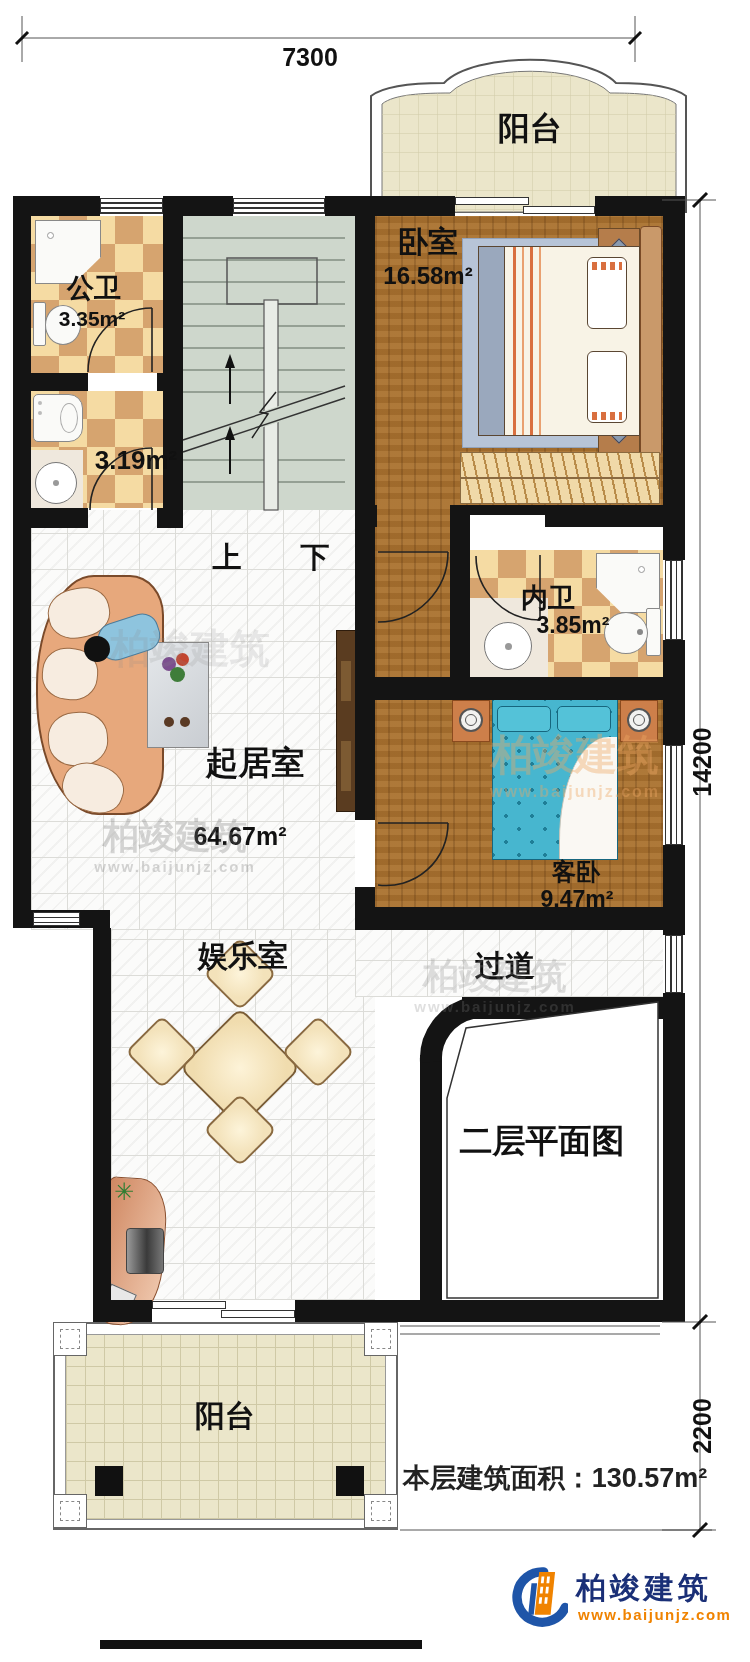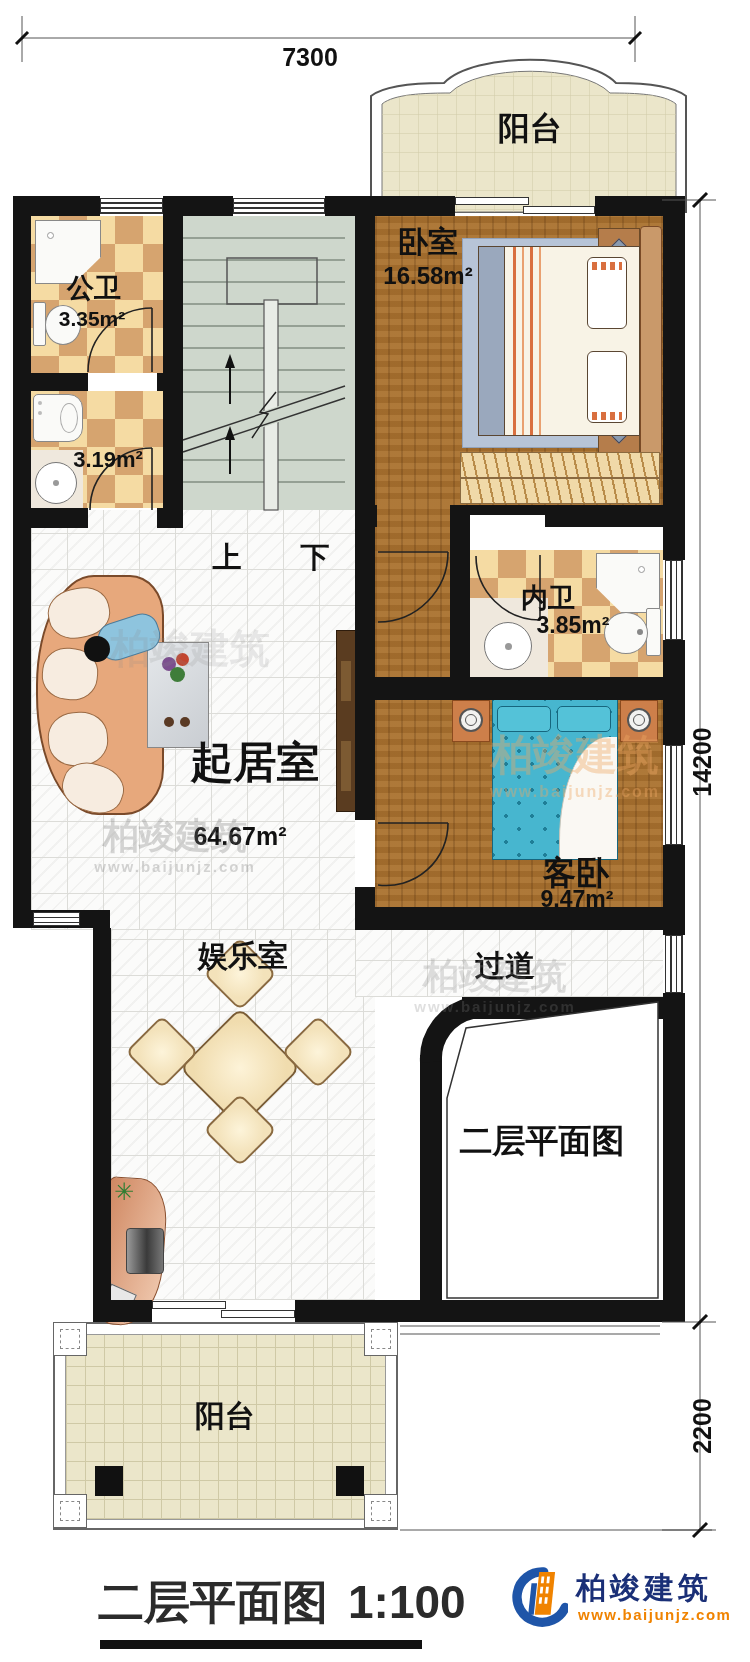--- a/index.html
+++ b/index.html
@@ -292,56 +292,56 @@
     <line x1="400" y1="1334" x2="660" y2="1334" stroke="#555" stroke-width="1.2"></line>
   </svg>
 
   <div class="lbl" style="left:310px;top:57px;font-size:25px;">7300</div>
   <div class="lbl rot" style="left:702px;top:762px;font-size:25px;">14200</div>
   <div class="lbl rot" style="left:702px;top:1426px;font-size:25px;">2200</div>
 
   <div class="lbl" style="left:530px;top:128px;font-size:32px;">阳台</div>
   <div class="lbl" style="left:94px;top:288px;font-size:27px;">公卫</div>
   <div class="lbl" style="left:92px;top:318px;font-size:21px;">3.35m²</div>
-  <div class="lbl" style="left:108px;top:460px;font-size:22px;">3.19m²</div>
+  <div class="lbl" style="left:136px;top:460px;font-size:26px;">3.19m²</div>
   <div class="lbl" style="left:428px;top:242px;font-size:30px;">卧室</div>
   <div class="lbl" style="left:428px;top:276px;font-size:24px;">16.58m²</div>
   <div class="lbl" style="left:548px;top:598px;font-size:27px;">内卫</div>
   <div class="lbl" style="left:573px;top:625px;font-size:23px;">3.85m²</div>
-  <div class="lbl" style="left:255px;top:762px;font-size:43px;">起居室</div>
+  <div class="lbl" style="left:255px;top:762px;font-size:33px;">起居室</div>
   <div class="lbl" style="left:240px;top:836px;font-size:25px;">64.67m²</div>
-  <div class="lbl" style="left:576px;top:872px;font-size:33px;">客卧</div>
+  <div class="lbl" style="left:576px;top:872px;font-size:24px;">客卧</div>
   <div class="lbl" style="left:577px;top:899px;font-size:23px;">9.47m²</div>
   <div class="lbl" style="left:243px;top:956px;font-size:30px;">娱乐室</div>
   <div class="lbl" style="left:505px;top:966px;font-size:30px;">过道</div>
   <div class="lbl" style="left:542px;top:1140px;font-size:33px;">二层平面图</div>
   <div class="lbl" style="left:225px;top:1416px;font-size:30px;">阳台</div>
   <div class="lbl" style="left:227px;top:557px;font-size:29px;">上</div>
   <div class="lbl" style="left:315px;top:557px;font-size:29px;">下</div>
 
+  <div class="lbl" style="left:555px;top:1478px;font-size:27px;font-weight:600;color:#222;">
+    <span>本层建筑面积：</span><span>130.57m²</span>
+  </div>
 
   <div class="wm" style="left:190px;top:648px;color:rgba(140,140,140,0.18);font-size:40px;">
     <div>柏竣建筑</div>
   </div>
   <div class="wm" style="left:175px;top:845px;color:rgba(120,120,120,0.30);font-size:36px;">
     <div>柏竣建筑</div>
     <div style="font-size:15px;letter-spacing:2px;">www.baijunjz.com</div>
   </div>
   <div class="wm" style="left:575px;top:765px;color:rgba(238,168,100,0.40);font-size:42px;">
     <div>柏竣建筑</div>
     <div style="font-size:16px;letter-spacing:2px;">www.baijunjz.com</div>
   </div>
   <div class="wm" style="left:495px;top:985px;color:rgba(130,130,130,0.26);font-size:36px;">
     <div>柏竣建筑</div>
     <div style="font-size:15px;letter-spacing:2px;">www.baijunjz.com</div>
   </div>
 
-  <div class="abs" style="left:98px;top:1572px;z-index:50;color:#2b2b2b;font-weight:600;font-size:46px;white-space:nowrap;">
-    <span>二层平面图</span><span style="margin-left:20px;">1:100</span>
-  </div>
   <div class="abs" style="left:100px;top:1640px;width:322px;height:9px;background:#111;z-index:50;"></div>
 
   <div class="abs" style="left:512px;top:1558px;width:210px;height:92px;z-index:50;">
     <svg width="56" height="70" viewBox="0 0 60 74" style="position:absolute;left:0;top:6px;">
       <path d="M34,8 A27,27 0 1 0 57,46" fill="none" stroke="#1f55a8" stroke-width="10" stroke-linecap="round"></path>
       <g transform="skewX(-6)">
         <rect x="30" y="8" width="17" height="46" fill="#f08300"></rect>
         <rect x="33" y="13" width="3" height="7" fill="#fff"></rect>
           <rect x="39" y="13" width="3" height="7" fill="#fff"></rect>
         <rect x="33" y="24" width="3" height="7" fill="#fff"></rect>

